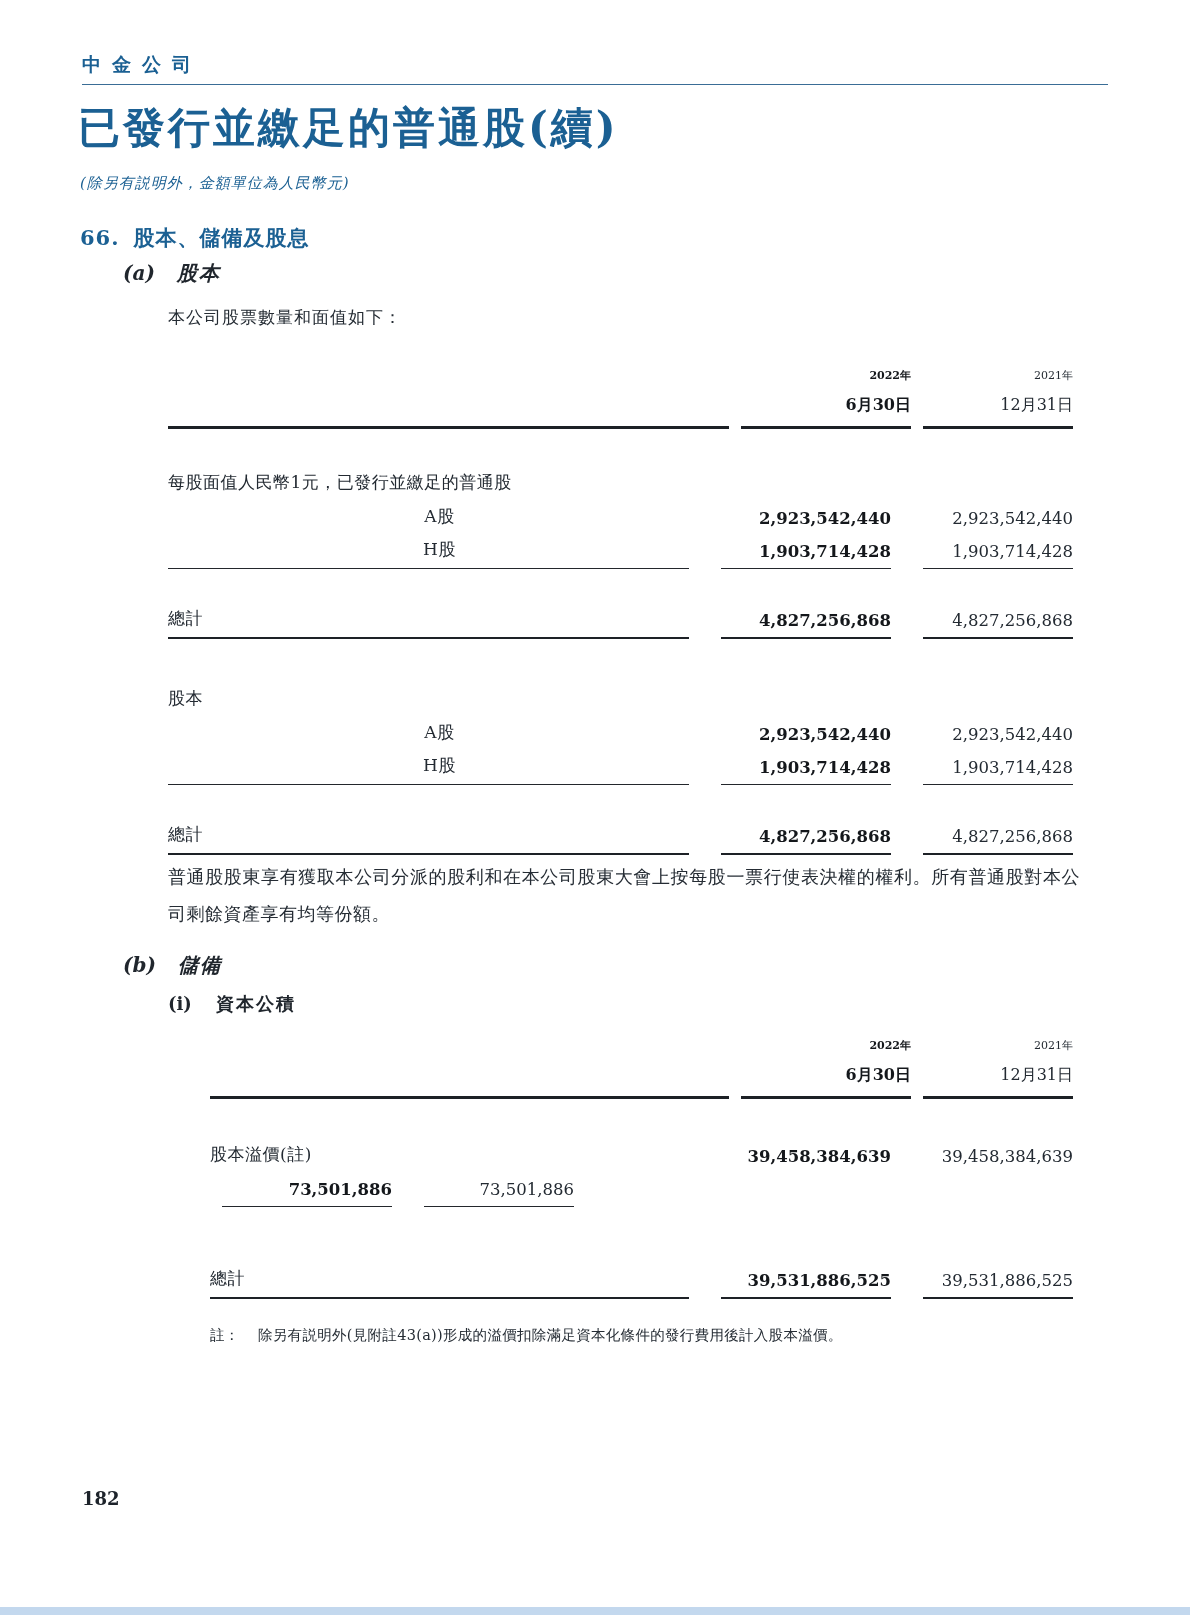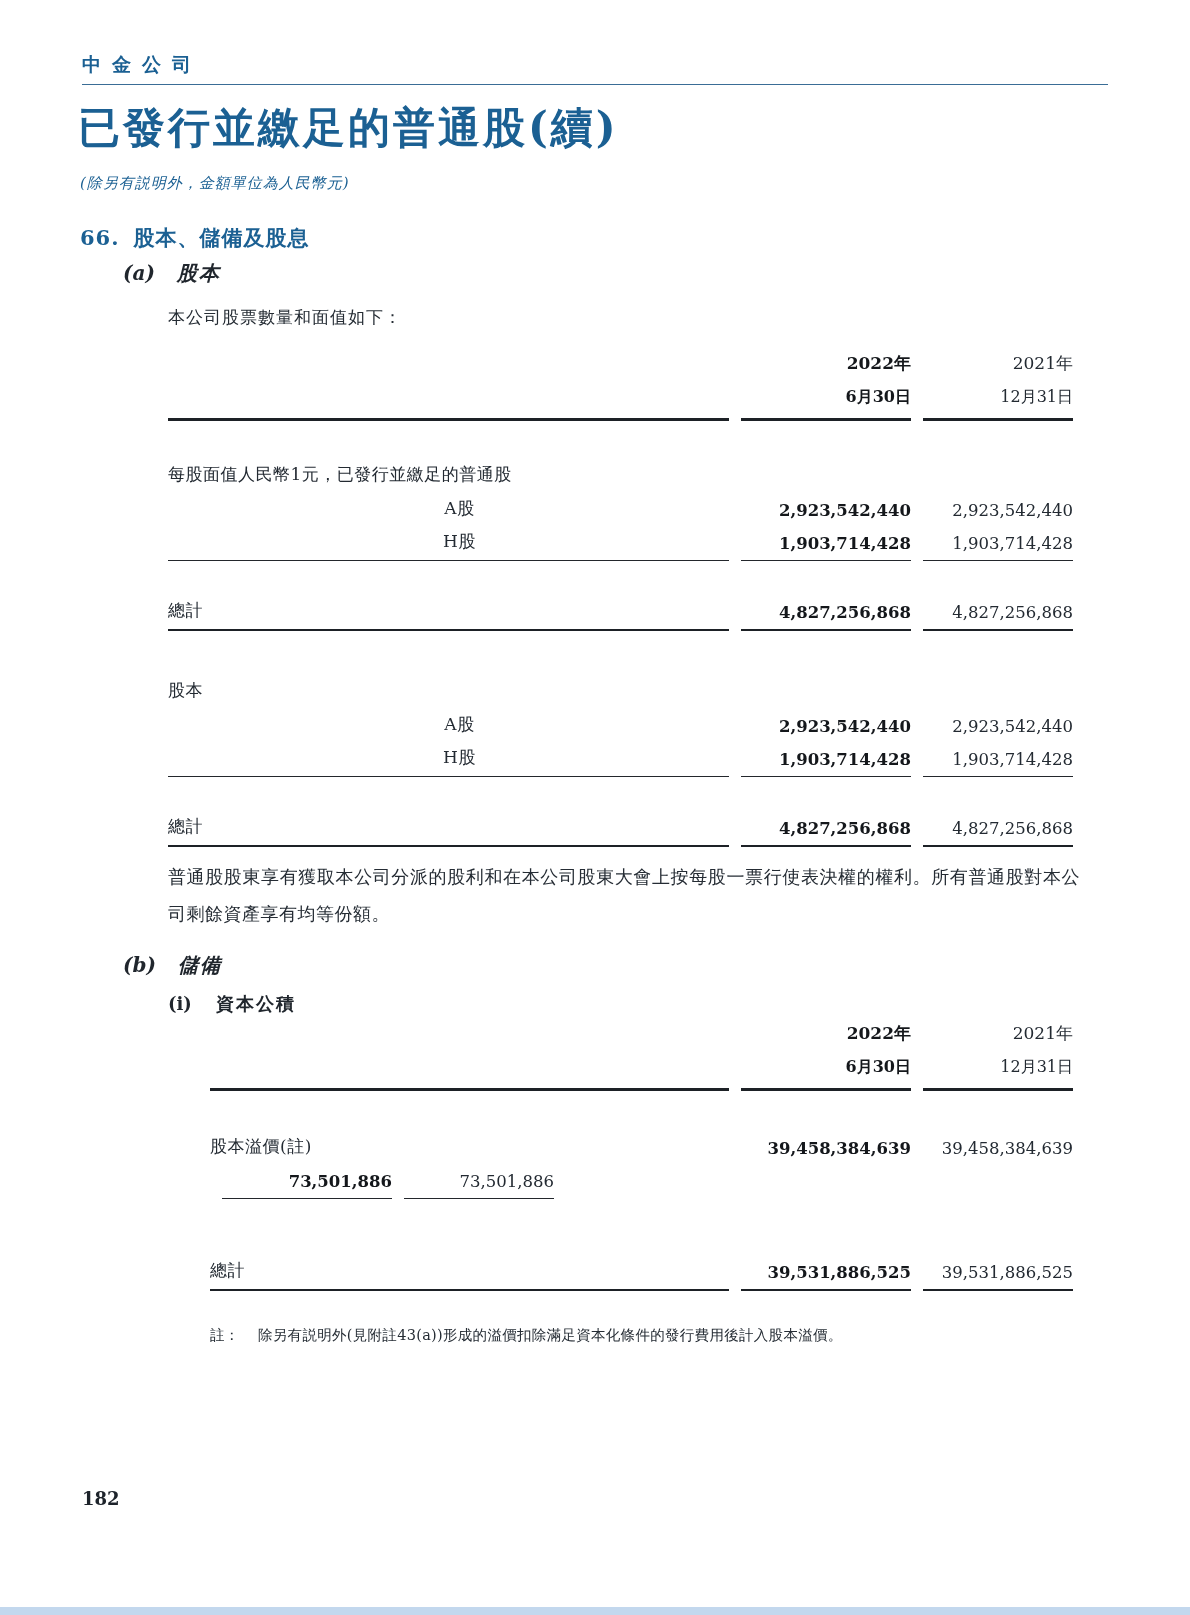--- a/index.html
+++ b/index.html
@@ -61,30 +61,30 @@
   .frow{display:flex;align-items:flex-end;}
   .frow .cell{padding-bottom:7px;}
   .frow .lab{flex:1 1 auto;font-size:17px;letter-spacing:0.5px;}
   .frow .c1{width:170px;text-align:right;font-size:16.5px;}
   .frow .c2{width:150px;text-align:right;font-size:16.5px;margin-left:12px;}
   .frow .c1{margin-left:12px;}
   .frow.indent .lab{padding-left:22px;text-align:center;}
   .frow .b{font-weight:bold;color:#14171b;}
 
   .thead .cell{padding-bottom:10px;}
-  .thead .year{font-size:17px;}
+  .thead .year{font-size:11px;margin-top:16px;}
   .thead .date{font-size:16px;margin-top:12px;}
   .thead .c1 .year,.thead .c1 .date{font-weight:bold;color:#14171b;}
 
   
   .rule-heavy .cell{border-bottom:3px solid #1d2126;}
   .rule-thin  .cell{border-bottom:1.5px solid #23272c;}
   .rule-total .cell{border-bottom:2.5px solid #1d2126;}
 
-  .row34{height:34px;}
+  .row34{height:34px;gap:20px;}
   .spacer38{height:38px;} .spacer36{height:36px;} .spacer44{height:44px;}
   .spacer40{height:40px;} .spacer58{height:58px;}
 
   
   .para-a{
     position:absolute;top:858px;left:168px;width:912px;
     font-size:18px;line-height:2.06;color:#252c34;
     text-align:justify;letter-spacing:0.5px;
   }
   .sub-b{

